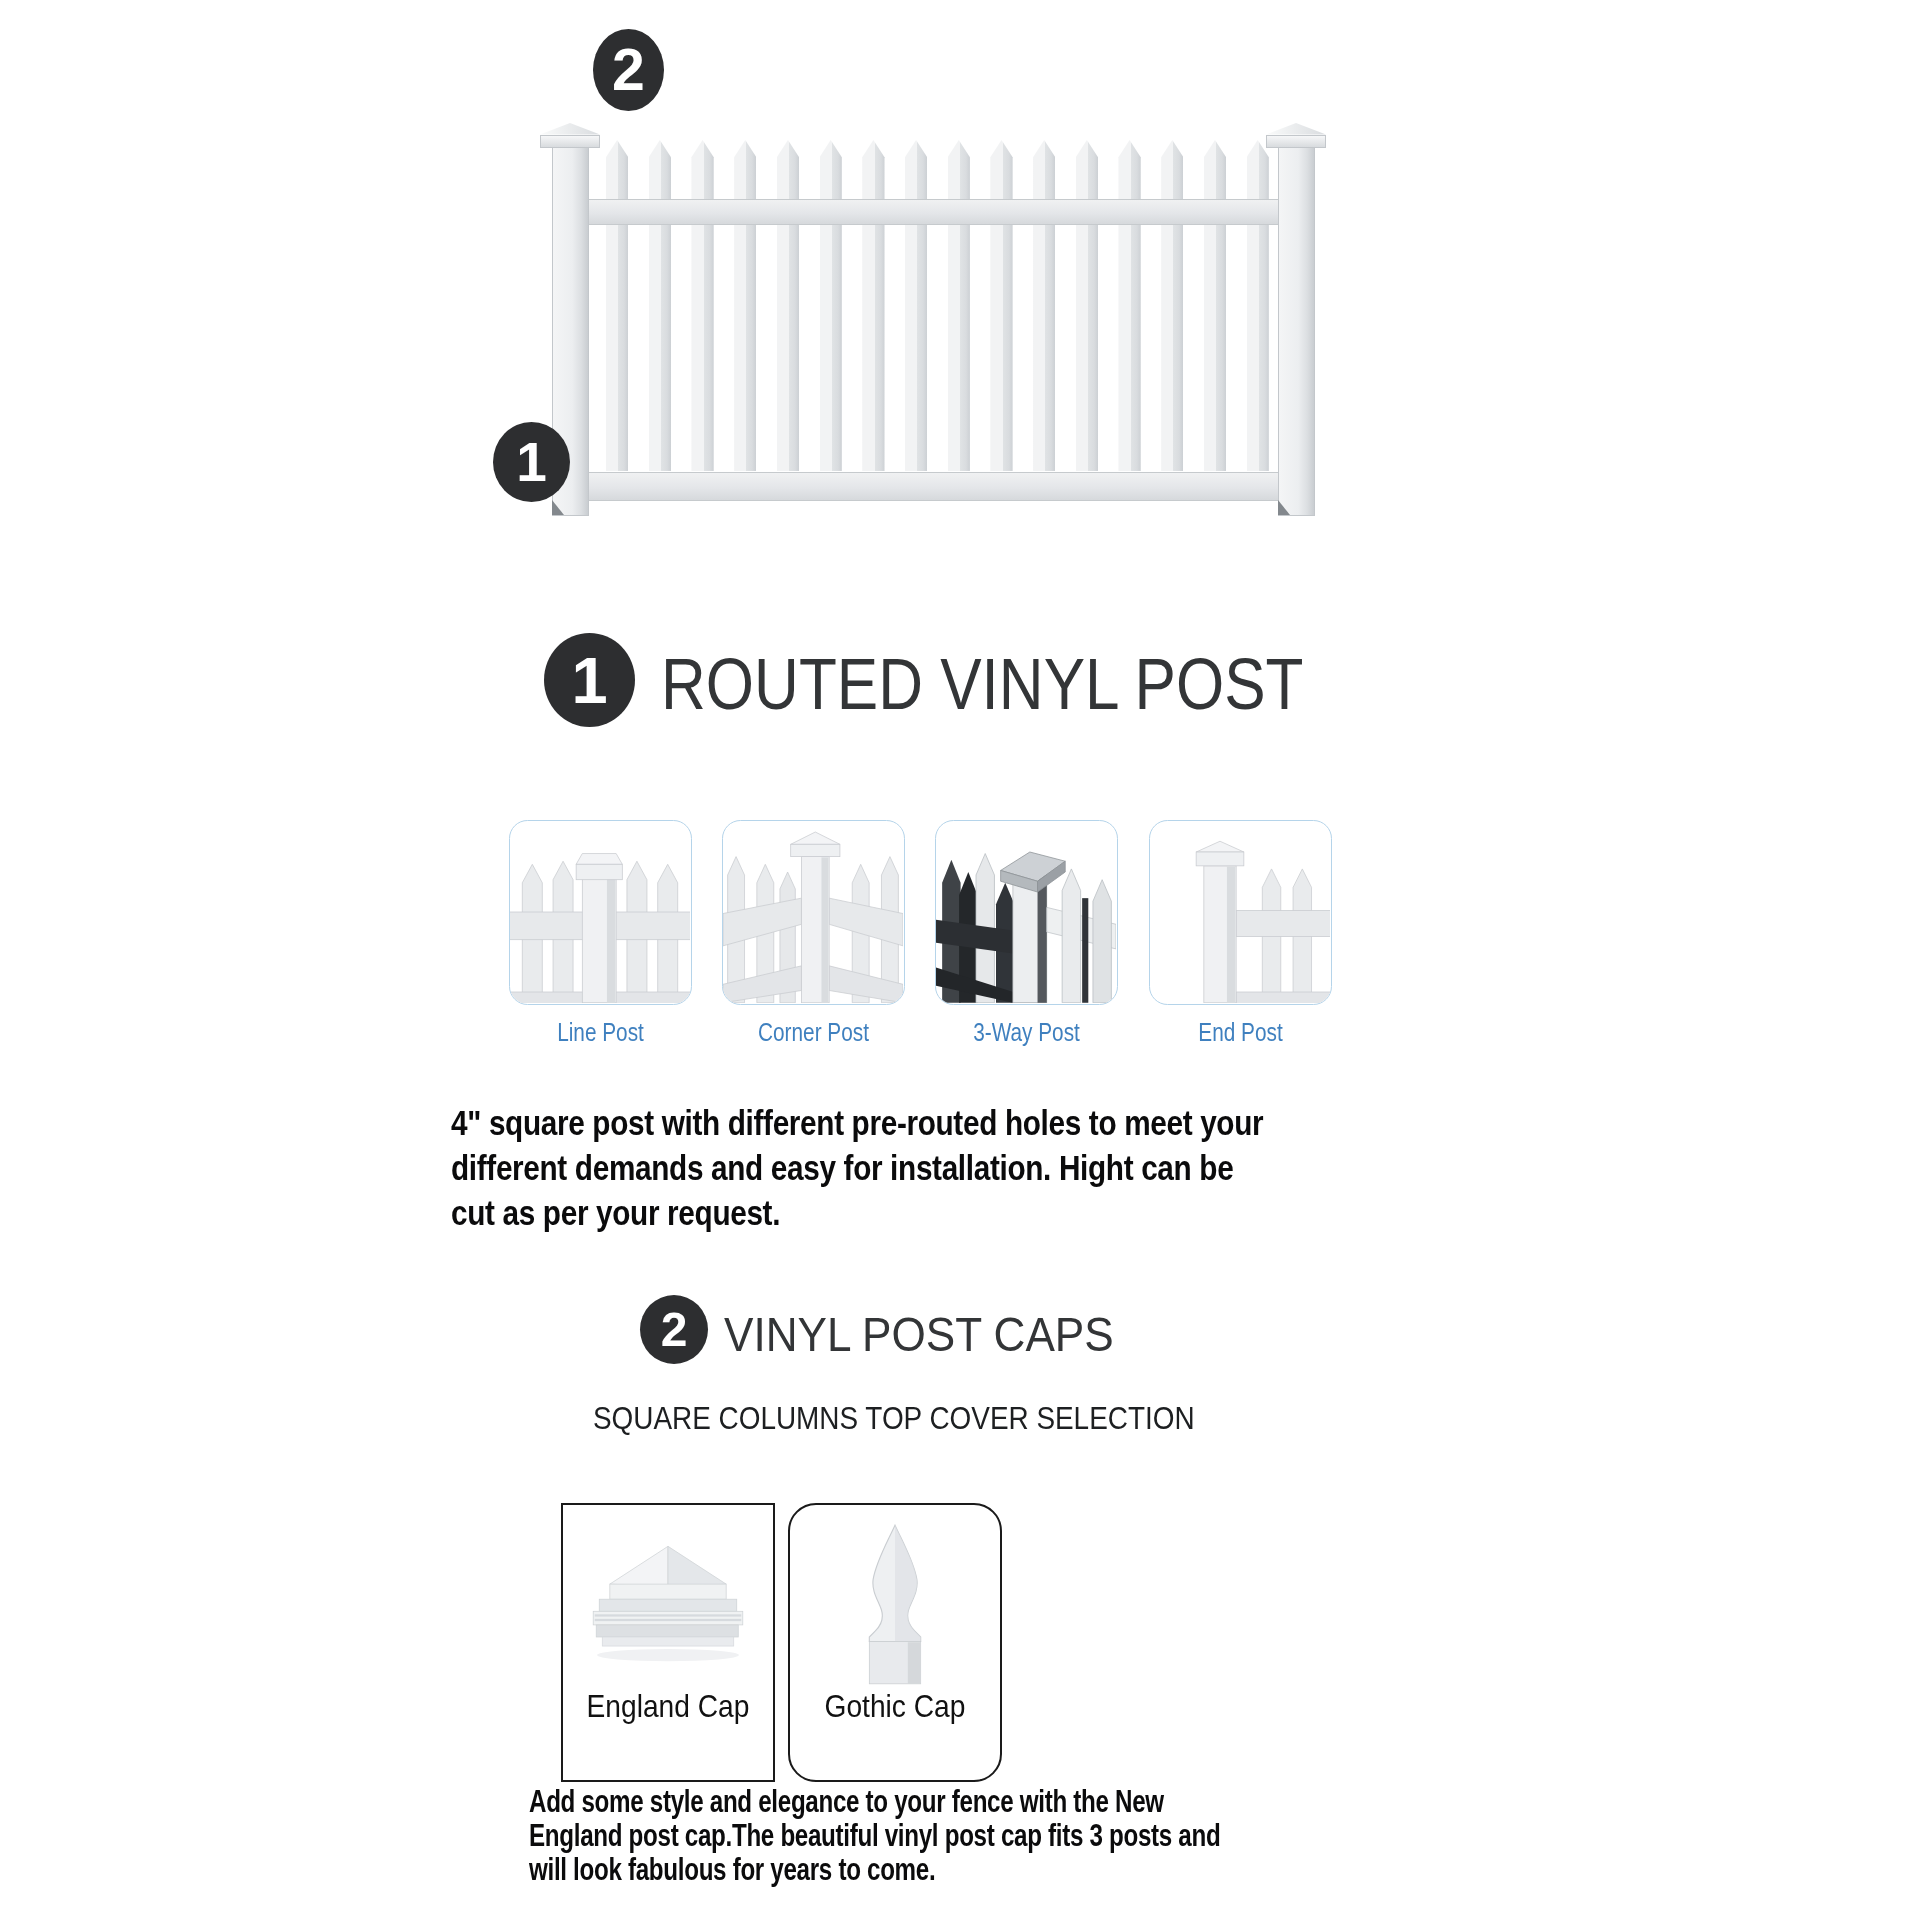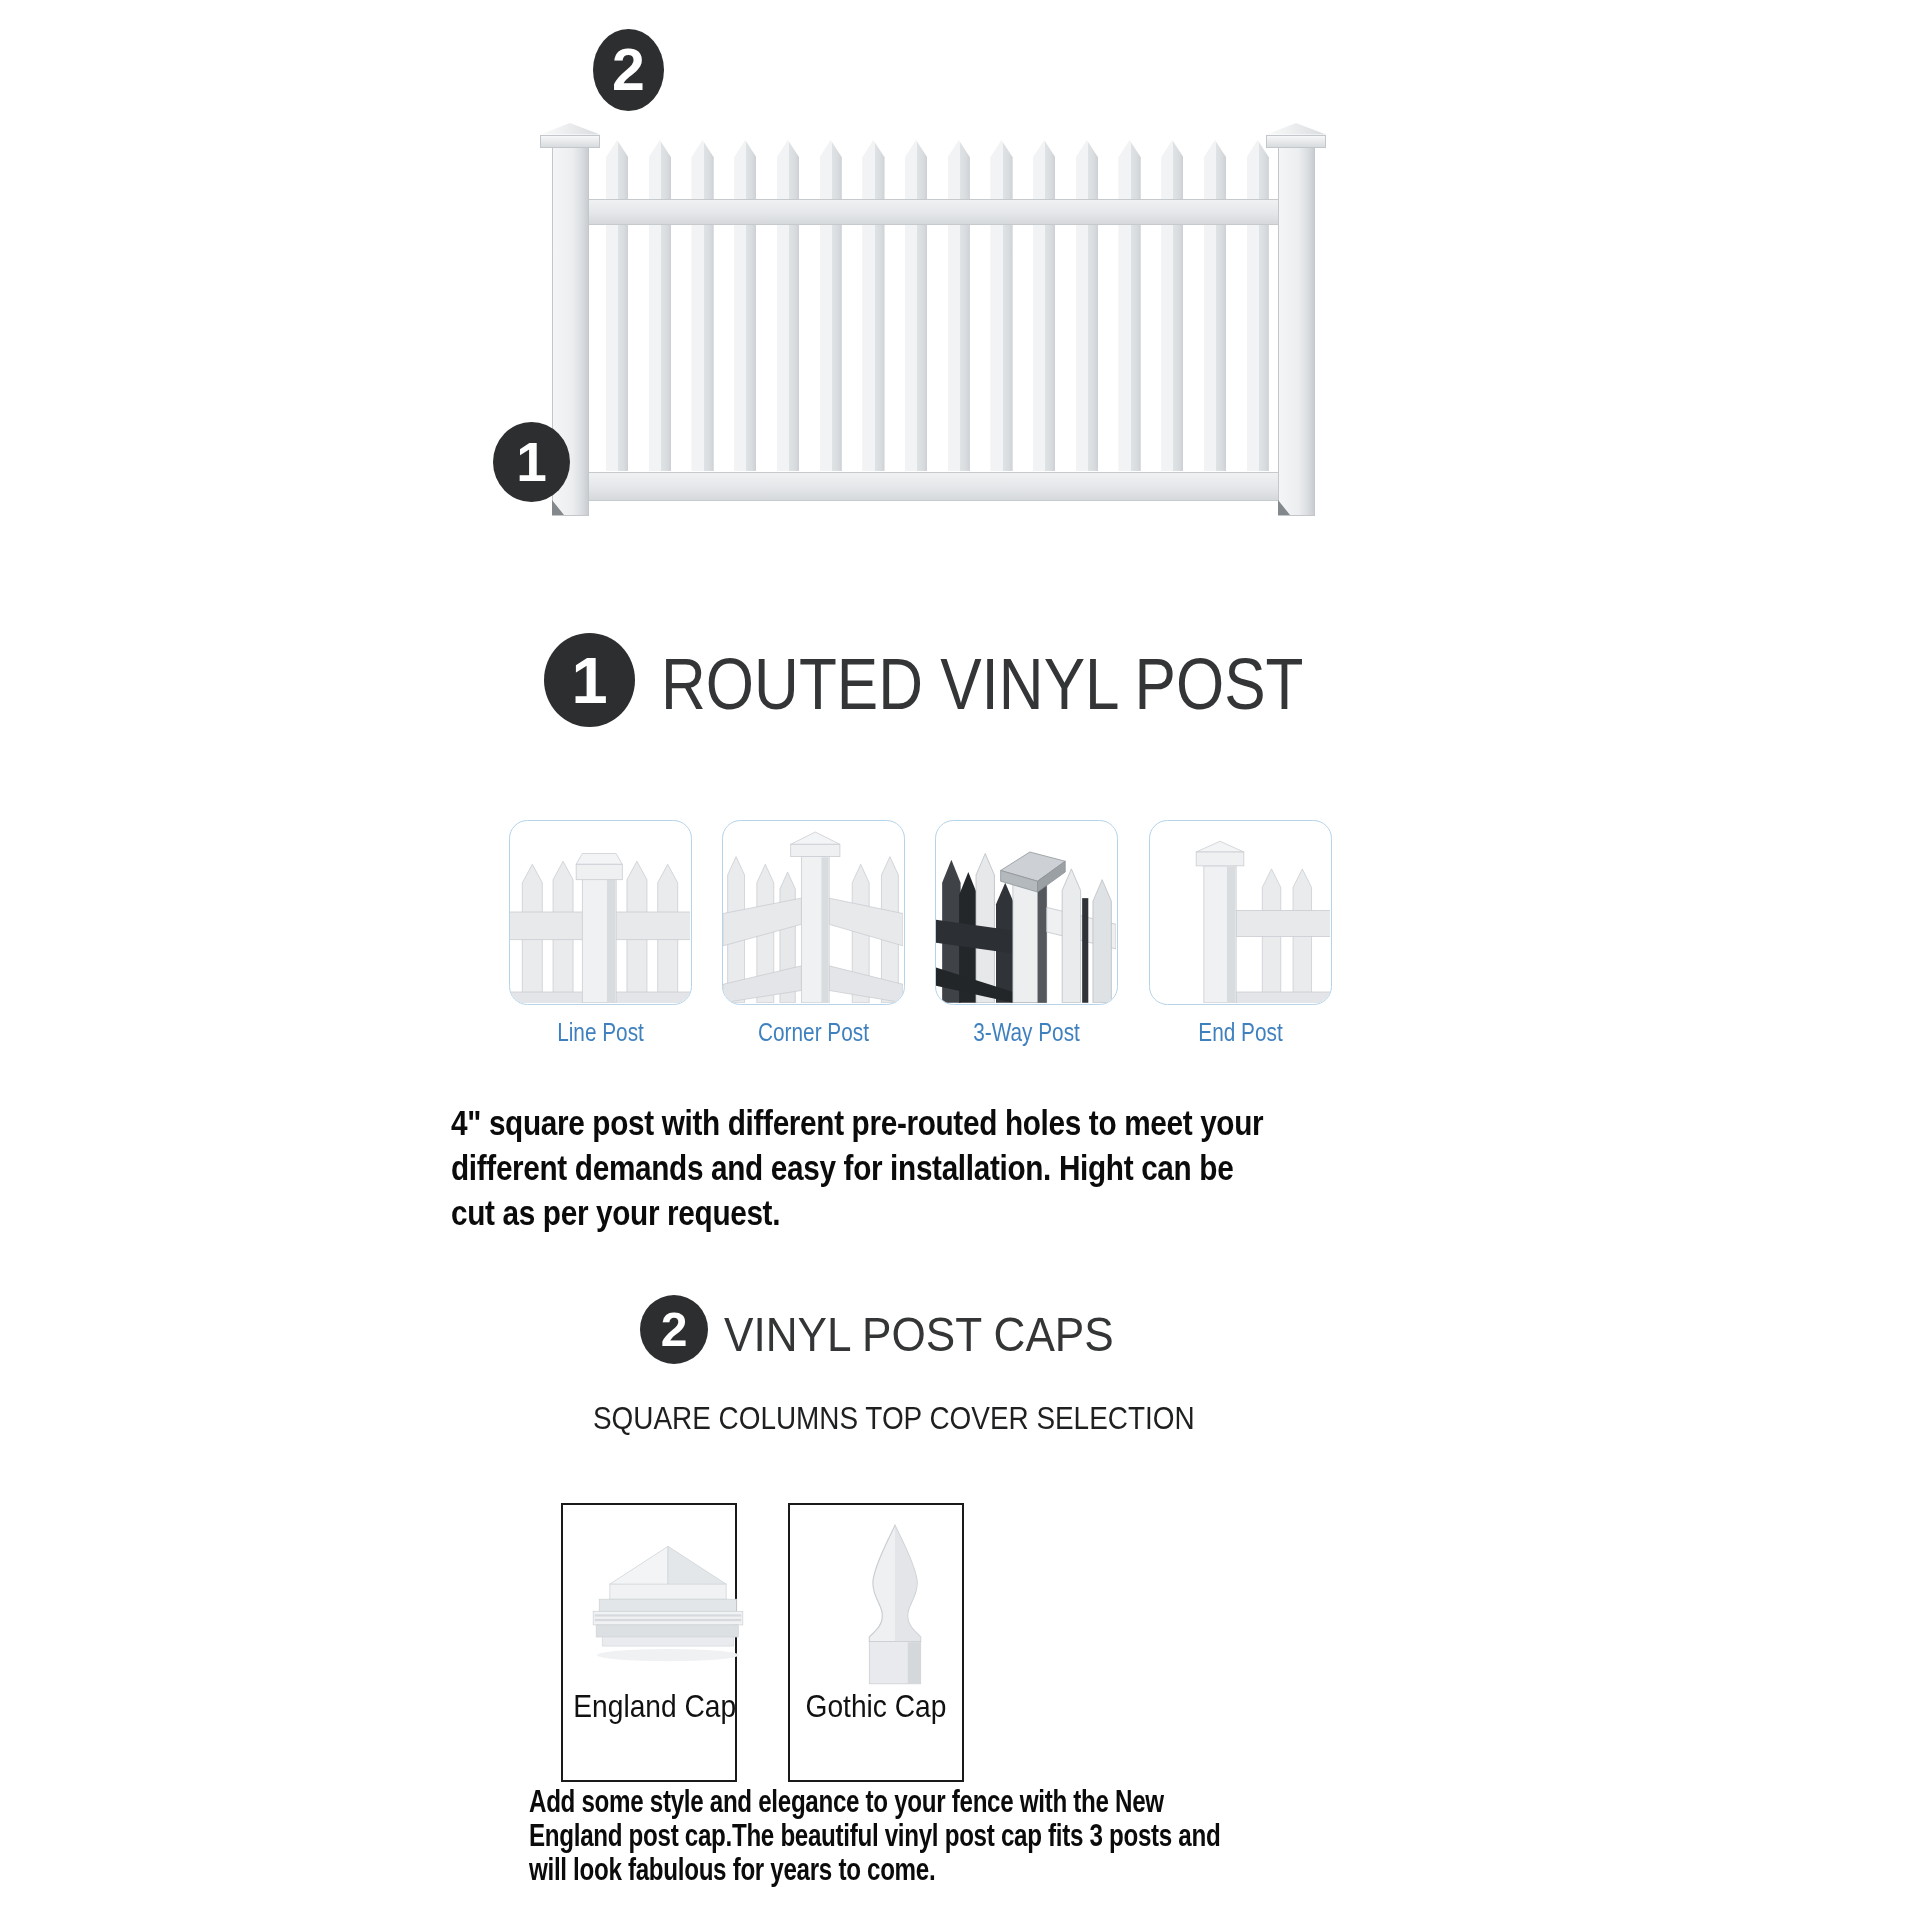--- a/index.html
+++ b/index.html
@@ -36,21 +36,21 @@
   .pt-card{position:absolute;width:183px;height:185px;border:1.5px solid #b5d4ea;border-radius:18.5px;
            background:#ffffff;overflow:hidden;box-sizing:border-box;}
   .pt-label{position:absolute;width:183px;text-align:center;color:#3f80bf;font-size:26px;
             transform:scaleX(.8);transform-origin:center top;white-space:nowrap;}
 
   
   .para{position:absolute;font-weight:bold;color:#0b0b0c;transform-origin:left top;white-space:nowrap;
         letter-spacing:-0.4px;}
 
   
-  .cap-box{position:absolute;width:176px;height:279px;border:2.3px solid #1a1a1a;background:#ffffff;
+  .cap-box{position:absolute;width:214px;height:279px;border:2.3px solid #1a1a1a;background:#ffffff;
            box-sizing:border-box;}
   .cap-label{position:absolute;left:0;bottom:55px;width:100%;text-align:center;font-size:32px;color:#111111;
            transform:scaleX(.88);transform-origin:center top;white-space:nowrap;}
   .cap-art{position:absolute;left:0;top:10.8px;width:100%;height:177px;}
 
   svg{display:block;}
 </style>
 </head>
 <body>
 
@@ -192,21 +192,21 @@
         <rect x="42" y="128" width="194" height="3" fill="#d6dade"></rect>
         <rect x="42" y="134" width="194" height="3" fill="#d6dade"></rect>
         <rect x="44" y="142" width="188" height="16" fill="#dde0e3" stroke="#cfd3d6"></rect>
         <rect x="52" y="158" width="174" height="12" fill="#e9ebee" stroke="#d6dade"></rect>
         <ellipse cx="139" cy="182" rx="94" ry="8" fill="#f0f1f3"></ellipse>
       </svg>
     </div>
     <div class="cap-label">England Cap</div>
   </div>
 
-  <div class="cap-box" style="left:788px;top:1503px;">
+  <div class="cap-box" style="left:788px;top:1503px;border-radius:28px;">
     <div class="cap-art">
       <svg width="210" height="177" viewBox="0 0 278 230">
         <path d="M139,10 C150,34 164,58 168,82 C170,98 161,110 157,122 C154,132 157,142 165,150 L173,158 L173,164 L105,164 L105,158 L113,150 C121,142 124,132 121,122 C117,110 108,98 110,82 C114,58 128,34 139,10 Z" fill="#eef0f2" stroke="#c9cdd1" stroke-width="1.5"></path>
         <path d="M139,10 C150,34 164,58 168,82 C170,98 161,110 157,122 C154,132 157,142 165,150 L173,158 L173,164 L139,164 Z" fill="#dfe2e5" opacity="0.75"></path>
         <rect x="105" y="164" width="68" height="56" fill="#e8eaed" stroke="#c9cdd1"></rect>
         <rect x="156" y="165" width="17" height="55" fill="#d5d8db"></rect>
       </svg>
     </div>
     <div class="cap-label">Gothic Cap</div>
   </div>

